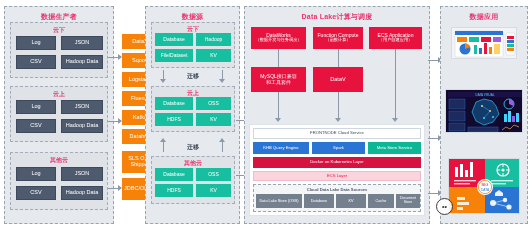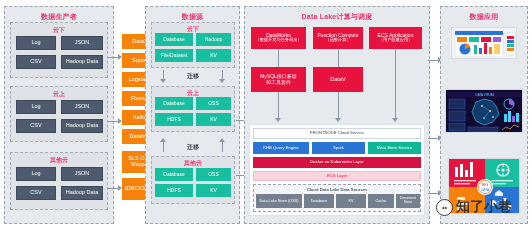--- a/index.html
+++ b/index.html
@@ -365,16 +365,15 @@
       <circle cx="36" cy="28" r="8" fill="#ffffff"></circle>
       <circle cx="36" cy="28" r="6.6" fill="none" stroke="#f7820a" stroke-width="0.8"></circle>
       <text x="36" y="27" font-size="4" fill="#e8123f" text-anchor="middle" font-family="sans-serif">BIG</text>
       <text x="36" y="31.5" font-size="3.2" fill="#2a74d4" text-anchor="middle" font-family="sans-serif">DATA</text>
     </svg>
   </div>
   <div class="thumb-cap" style="left:440px;top:216px;font-size:5px;">大数据应用</div>
 
   <div class="wm" style="left:436px;top:198px;font-size:14px;">
     <span class="wm-circle">••</span>
-    <span>知了小巷</span>
   </div>
 
 </div>
 
 </body></html>

